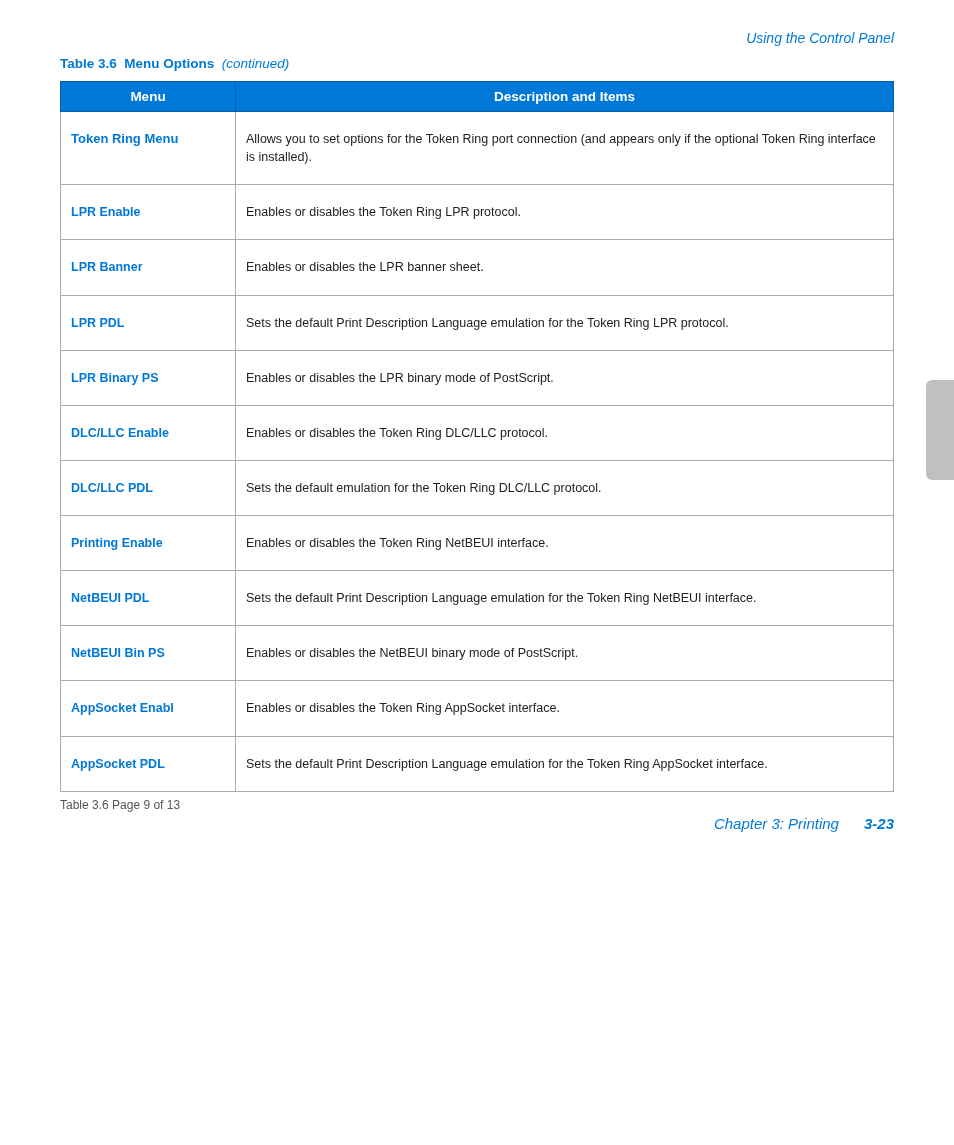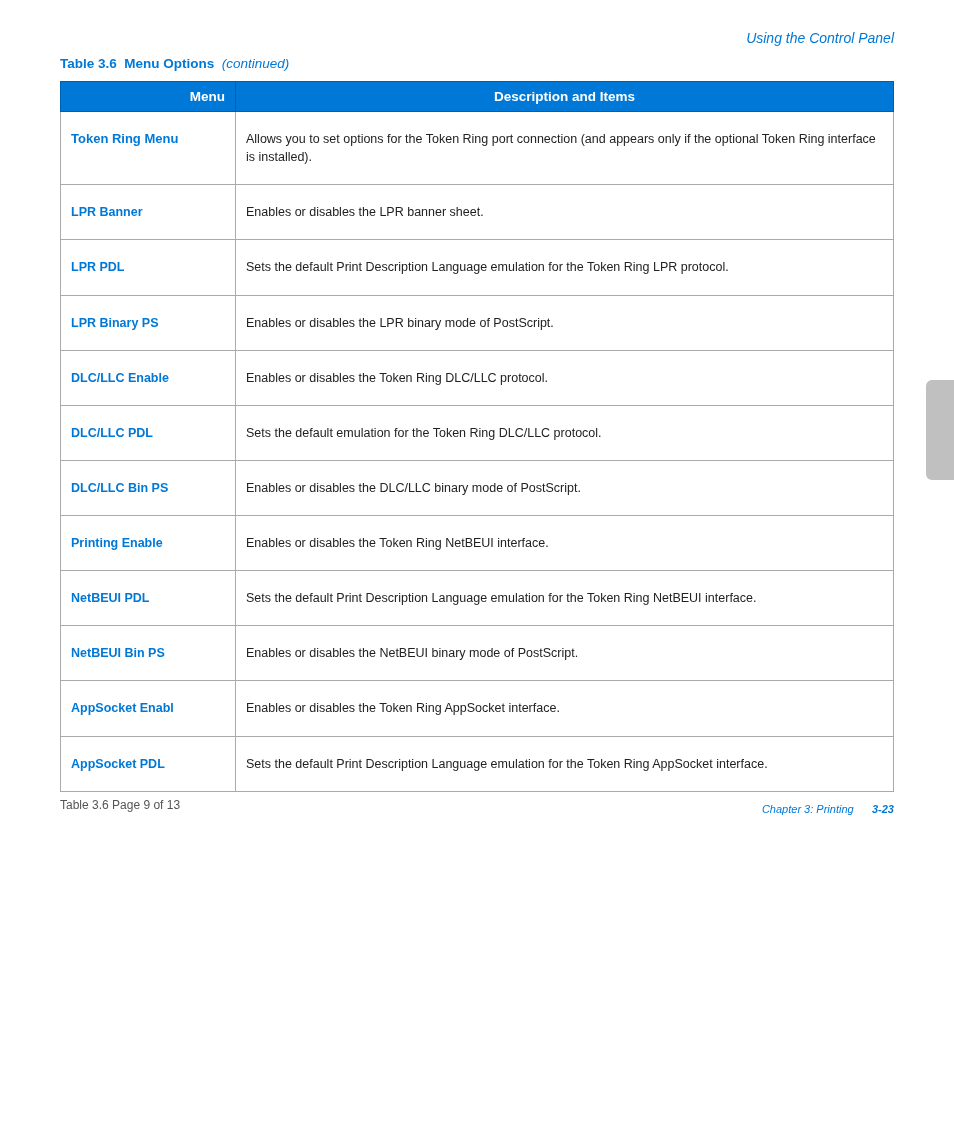--- a/index.html
+++ b/index.html
@@ -65,21 +65,21 @@
       color: #ffffff;
       font-weight: bold;
       font-size: 13.5px;
       padding: 7px 10px;
       text-align: center;
       border: 1px solid #0060b0;
     }
 
     thead tr th.th-menu {
       width: 175px;
-      text-align: right;
+      text-align: center;
     }
 
     tbody tr td {
       border: 1px solid #aaa;
       padding: 18px 10px;
       vertical-align: top;
       font-size: 12.5px;
       line-height: 1.45;
     }
 
@@ -110,27 +110,27 @@
 
     .footer-line {
       font-size: 12px;
       color: #555;
       margin-top: 6px;
       padding-right: 4px;
     }
 
     .page-footer {
       position: absolute;
-      bottom: 37px;
+      bottom: 20px;
       left: 60px;
       right: 60px;
       display: flex;
       justify-content: space-between;
       align-items: flex-end;
-      font-size: 11px;
+      font-size: 15px;
       color: #0078d7;
     }
 
     .page-footer .chapter-info {
       color: #0078d7;
       font-style: italic;
     }
 
     .side-tab {
       position: absolute;
@@ -166,43 +166,43 @@
 
       <tr class="row-token-ring">
         <td>
           <span class="cell-menu-name">Token Ring Menu</span>
         </td>
         <td>
           <span class="main-desc">Allows you to set options for the Token Ring port connection (and appears only if the optional Token Ring interface is installed).</span>
         </td>
       </tr>
 
+    <tr class="sub-row">
+          <td><span class="cell-sub-name">LPR Enable</span></td>
+          <td>Enables or disables the Token Ring LPR protocol.</td>
+        </tr>
         <tr class="sub-row">
           <td><span class="cell-sub-name">LPR Banner</span></td>
           <td>Enables or disables the LPR banner sheet.</td>
         </tr>
         <tr class="sub-row">
           <td><span class="cell-sub-name">LPR PDL</span></td>
           <td>Sets the default Print Description Language emulation for the Token Ring LPR protocol.</td>
         </tr>
         <tr class="sub-row">
           <td><span class="cell-sub-name">LPR Binary PS</span></td>
           <td>Enables or disables the LPR binary mode of PostScript.</td>
         </tr>
         <tr class="sub-row">
           <td><span class="cell-sub-name">DLC/LLC Enable</span></td>
           <td>Enables or disables the Token Ring DLC/LLC protocol.</td>
         </tr>
         <tr class="sub-row">
           <td><span class="cell-sub-name">DLC/LLC PDL</span></td>
           <td>Sets the default emulation for the Token Ring DLC/LLC protocol.</td>
-        </tr>
-        <tr class="sub-row">
-          <td><span class="cell-sub-name">DLC/LLC Bin PS</span></td>
-          <td>Enables or disables the DLC/LLC binary mode of PostScript.</td>
         </tr>
         <tr class="sub-row">
           <td><span class="cell-sub-name">Printing Enable</span></td>
           <td>Enables or disables the Token Ring NetBEUI interface.</td>
         </tr>
         <tr class="sub-row">
           <td><span class="cell-sub-name">NetBEUI PDL</span></td>
           <td>Sets the default Print Description Language emulation for the Token Ring NetBEUI interface.</td>
         </tr>
         <tr class="sub-row">

